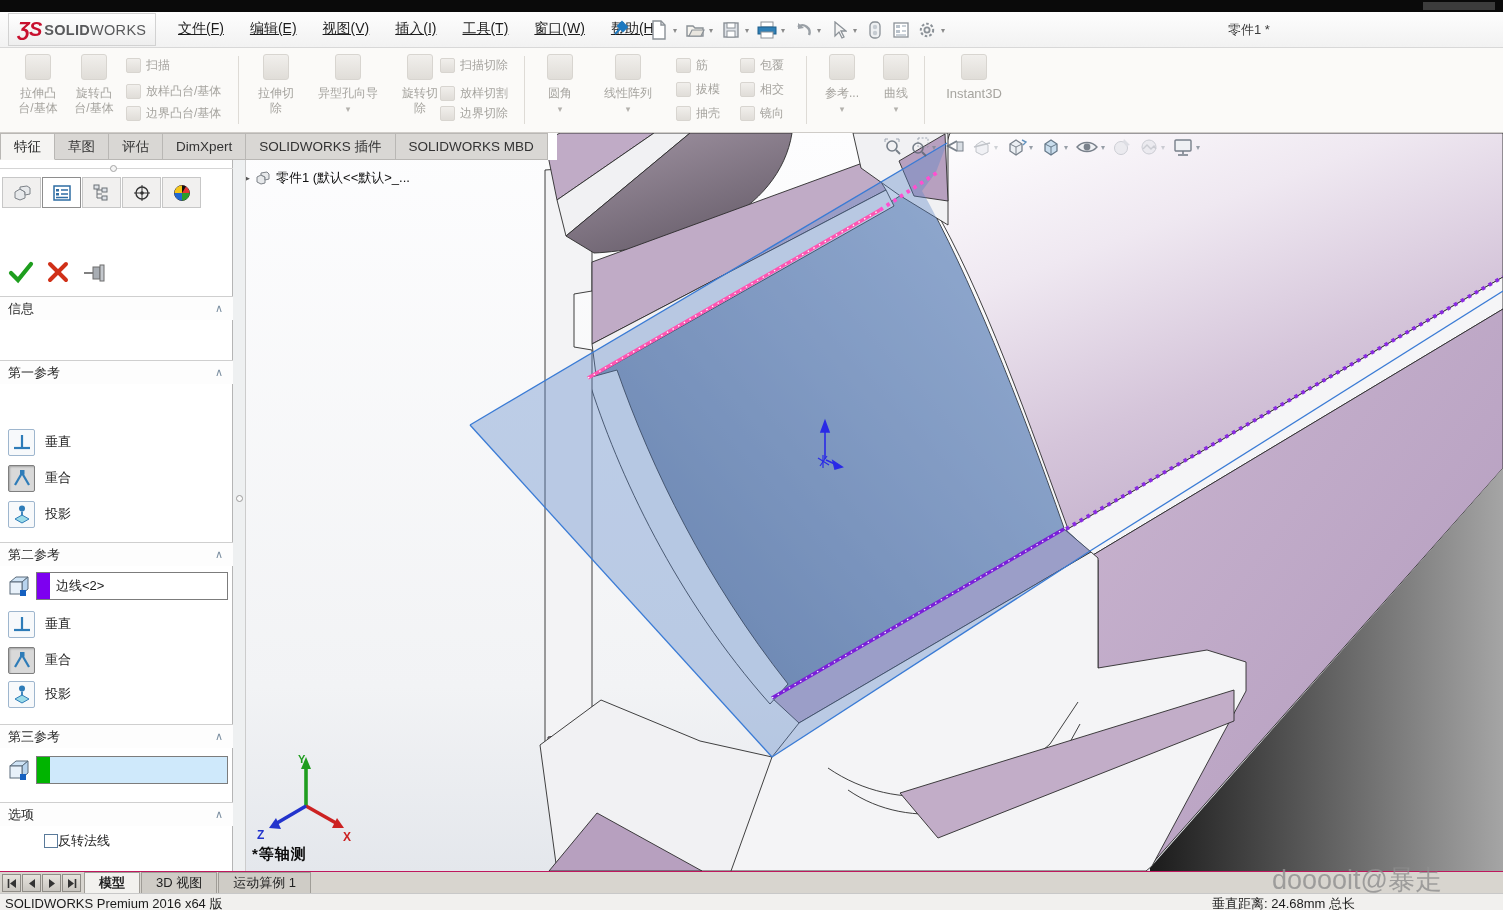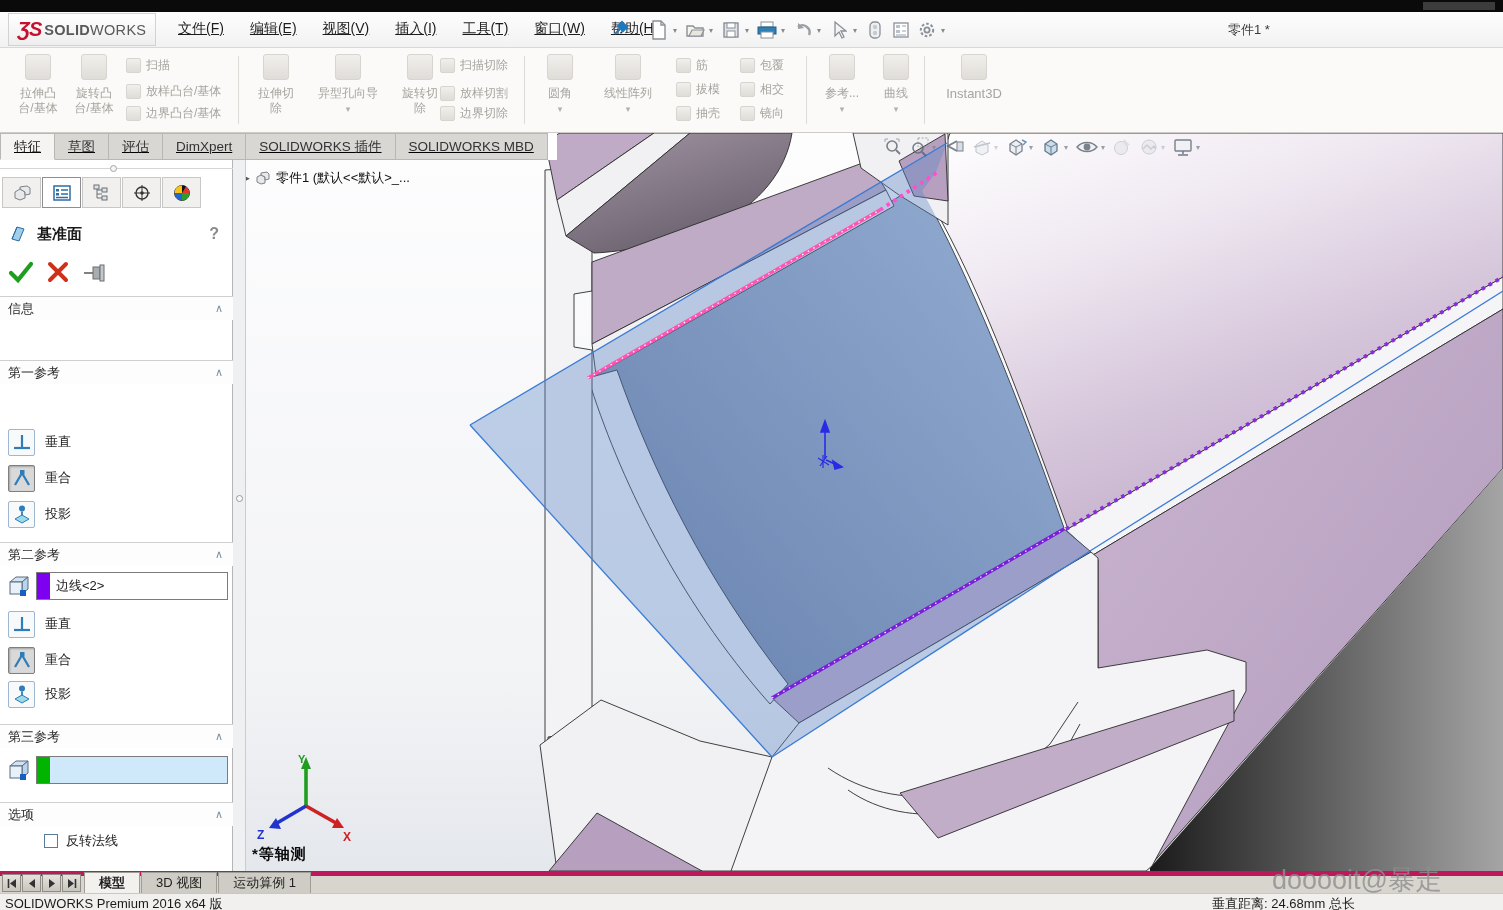--- a/index.html
+++ b/index.html
@@ -27,21 +27,21 @@
   #ribbon { left:0; top:48px; width:1503px; height:85px; background:#fbfaf8; border-bottom:1px solid #cfccc8; }
   .rsep { position:absolute; top:8px; width:1px; height:68px; background:#dedbd6; }
   .rb-large { position:absolute; top:6px; width:56px; text-align:center; color:#a6a49f; font-size:12px; line-height:15px;}
   .rb-large .ric { display:inline-block; width:26px; height:26px; border:1px solid #d8d5d0;
     background:linear-gradient(#f1efec,#e0ddd8); border-radius:3px; margin-bottom:2px;}
   .rb-wide { width:84px; }
   .rb-small { position:absolute; height:22px; display:flex; align-items:center; gap:5px; color:#a6a49f; font-size:12px; white-space:nowrap;}
   .rb-small .ric { width:15px; height:15px; border:1px solid #d8d5d0; background:linear-gradient(#f1efec,#e0ddd8); border-radius:2px;}
   .rb-dd { color:#b3b1ac; font-size:9px; }
   
-  #tabrow { left:0; top:133px; width:557px; height:27px; display:flex; background:#fff; z-index:6;text-decoration:underline;}
+  #tabrow { left:0; top:133px; width:557px; height:27px; display:flex; background:#fff; z-index:6;}
   .ctab { height:27px; line-height:25px; padding:0 13px; font-size:13.5px; color:#333;
     background:#d9d7d4; border:1px solid #b9b7b4; border-left:none; white-space:nowrap;}
   .ctab:first-child { border-left:1px solid #b9b7b4; }
   .ctab.active { background:#f5f4f2; border-bottom:1px solid #f5f4f2; color:#222; }
   
   #viewport { left:233px; top:133px; width:1270px; height:738px; z-index:1; }
   #vsplit { left:233px; top:160px; width:13px; height:711px; background:#eef0f1; border-right:1px solid #cccccc; z-index:5;}
   #vsplit .knob { position:absolute; left:3px; top:335px; width:7px; height:7px; border-radius:50%;
     background:#fafafa; border:1px solid #9a9a9a; }
   #tree-root { left:10px; top:36px; display:flex; align-items:center; gap:5px; font-size:13px; color:#111; z-index:4;}
@@ -72,24 +72,24 @@
   .selrow { position:absolute; left:0; width:233px; height:32px; }
   .selrow .cube { position:absolute; left:5px; top:2px; }
   .selbox { position:absolute; left:36px; top:2px; width:192px; height:28px; border:1px solid #7c7c7c; background:#fff; display:flex; align-items:center;}
   .selbox .stripe { width:13px; height:100%; }
   .selbox .val { padding-left:6px; font-size:13px; }
   .selbox.active-box { background:#cfe9fb; }
   .relrow { position:absolute; left:0; width:233px; height:32px; display:flex; align-items:center; gap:10px; padding-left:8px;}
   .relbtn { width:27px; height:27px; border:1px solid #9eb6ce; background:#f7f9fb; border-radius:2px;
     display:flex; align-items:center; justify-content:center;}
   .relbtn.pressed { background:#d9d9d9; border:1px solid #7f7f7f; box-shadow:inset 1px 1px 2px rgba(0,0,0,.25);}
-  .chkrow { position:absolute; left:44px; width:189px; height:22px; display:flex; align-items:center; gap:8px;}
+  .chkrow { position:absolute; left:44px; width:189px; height:22px; display:flex; align-items:center; }
   .chk { width:14px; height:14px; border:1px solid #5a7a9a; background:#fff; }
   
-  #bottombar { left:0; top:871px; width:1503px; height:22px; background:#d8d5cf; border-top:5px solid #be185d; display:flex; align-items:flex-end; z-index:10;}
+  #bottombar { left:0; top:871px; width:1503px; height:22px; background:#d8d5cf; border-top:1px solid #be185d; display:flex; align-items:flex-end; z-index:10;}
   .navs { display:flex; margin:2px 2px 1px 2px; }
   .navbtn { width:19px; height:18px; border:1px solid #8f8c86; background:linear-gradient(#e6e3dd,#c9c6c0);
     display:flex; align-items:center; justify-content:center; margin-right:1px; font-size:8px; color:#333;}
   .btab { height:21px; line-height:20px; padding:0 14px; font-size:13px; color:#222; background:#cfccc6;
     border:1px solid #a09d97; border-bottom:none; margin-right:1px; white-space:nowrap;}
   .btab.active { background:#f2f1ee; font-weight:bold;}
   #statusbar { left:0; top:893px; width:1503px; height:17px; background:#f1f0ee; border-top:1px solid #c8c8c8; z-index:10; font-size:13px; color:#1b1b1b;}
   #status-left { position:absolute; left:5px; top:1px; white-space:nowrap;}
   #status-right { position:absolute; left:1212px; top:1px; width:291px; overflow:hidden; white-space:nowrap;}
 </style>
@@ -553,28 +553,20 @@
           <circle cx="10" cy="9" r="7.5" fill="#fff" stroke="#333"></circle>
           <path d="M10 1.5 A7.5 7.5 0 0 1 17.5 9 L10 9 Z" fill="#e23333"></path>
           <path d="M17.5 9 A7.5 7.5 0 0 1 10 16.5 L10 9 Z" fill="#2a9d2a"></path>
           <path d="M10 16.5 A7.5 7.5 0 0 1 2.5 9 L10 9 Z" fill="#2267d0"></path>
           <path d="M2.5 9 A7.5 7.5 0 0 1 10 1.5 L10 9 Z" fill="#f5c518"></path>
           <path d="M10 1.5 A7.5 7.5 0 0 1 14 2.6 L10 9 Z" fill="#111"></path>
         </svg>
     </div>
   </div>
 
-  <div class="pm-title">
-    <svg width="20" height="20">
-        <path d="M4 15 L9 3 L16 5 L11 17 Z" fill="#8fc7e8" fill-opacity=".85" stroke="#2a6aa0"></path>
-        <line x1="9" y1="3" x2="4" y2="15" stroke="#2a6aa0"></line>
-      </svg>
-    <span class="t">基准面</span>
-    <span class="help">?</span>
-  </div>
 
   <div class="pm-actions">
     <svg width="26" height="24">
         <path d="M3 13 L10 20 L23 4" fill="none" stroke="#1e9e1e" stroke-width="4.2" stroke-linecap="round"></path>
       </svg>
     <svg width="24" height="24">
         <g stroke="#d03018" stroke-width="4" stroke-linecap="round">
           <line x1="4" y1="4" x2="20" y2="20"></line>
           <line x1="20" y1="4" x2="4" y2="20"></line>
         </g>

